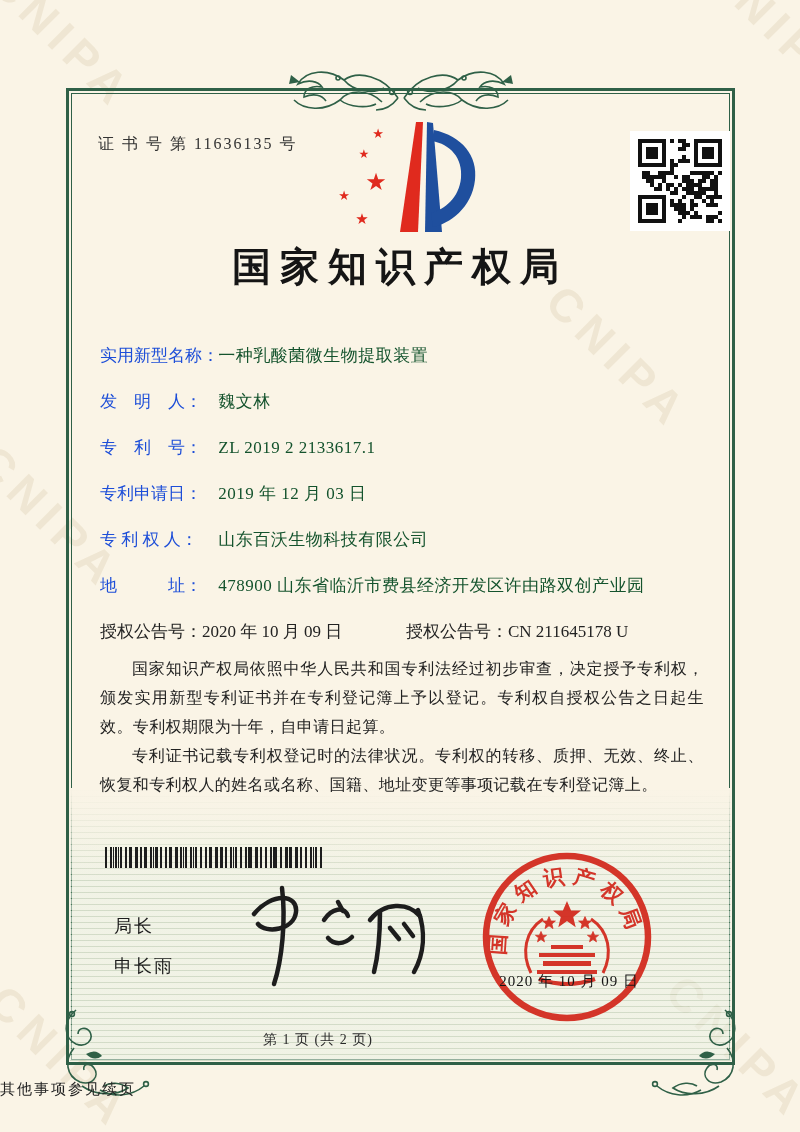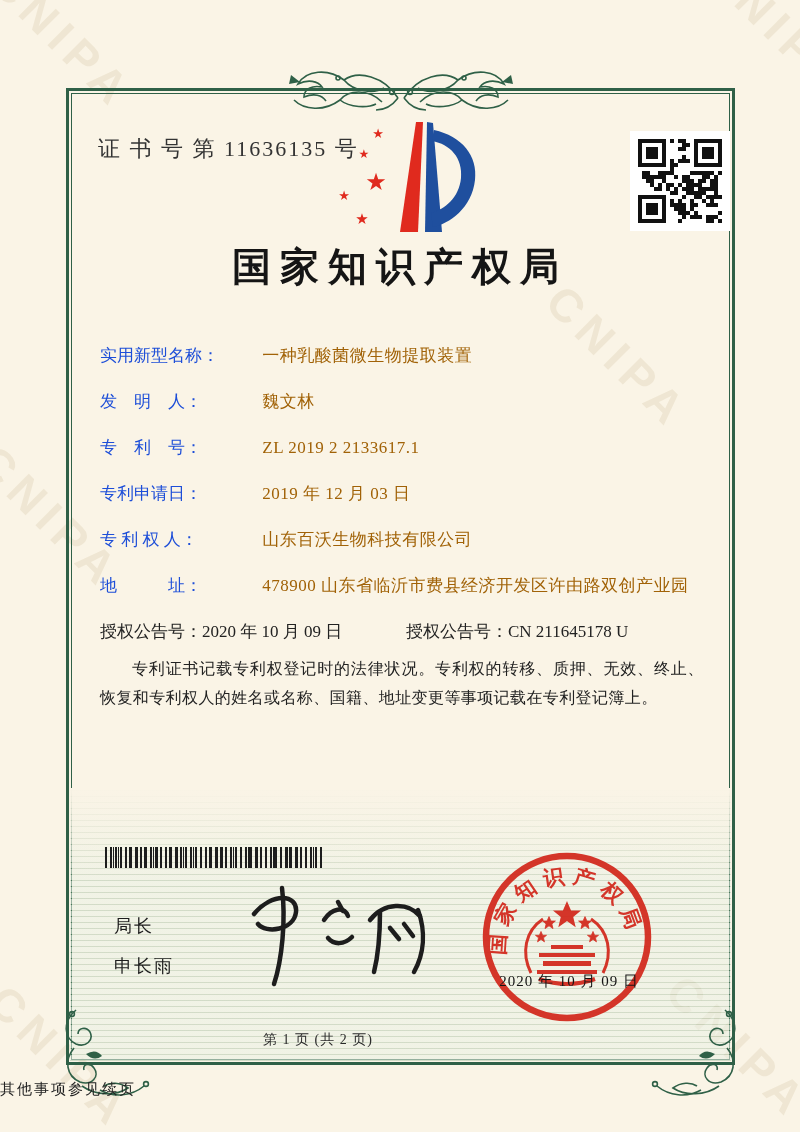--- a/index.html
+++ b/index.html
@@ -31,34 +31,34 @@
     position:absolute;left:70px;top:788px;width:661px;height:273px;
     background:
       repeating-linear-gradient(0deg, rgba(120,162,128,0.30) 0 1px, rgba(233,241,229,0.55) 1px 6px);
   }
   .wave-band::before{
     content:"";position:absolute;inset:0;
     background:linear-gradient(180deg,#faf4e6 0%,rgba(250,244,230,0) 34%);
   }
   .cert-no{
     position:absolute;left:98px;top:134px;
-    font-size:22px;letter-spacing:2px;color:#333;
+    font-size:16px;letter-spacing:2px;color:#333;
   }
   .qr-pad{
     position:absolute;left:630px;top:131px;width:100px;height:100px;background:#fff;
   }
   .qr{position:absolute;left:8px;top:8px;width:84px;height:84px;}
   .title{
     position:absolute;left:0;top:240px;width:800px;text-align:center;
     font-size:39px;font-weight:bold;letter-spacing:9px;color:#151515;
   }
   .fields{position:absolute;left:100px;top:341px;width:620px;}
   .field-row{height:46px;font-size:17px;line-height:29px;white-space:nowrap;}
   .flabel{display:inline-block;width:114px;color:#1d4ed8;}
-  .fvalue{color:#a16207;letter-spacing:0.5px;margin-left:44px;}
+  .fvalue{color:#14532d;letter-spacing:0.5px;}
   .grant-row{position:absolute;left:100px;top:620px;width:620px;font-size:17px;white-space:nowrap;}
   .grant-no-pair{position:absolute;left:306px;top:0;}
   .paras{
     position:absolute;left:100px;top:654px;width:604px;
     font-size:16px;line-height:29px;letter-spacing:0.4px;color:#222;text-align:justify;
   }
   .paras p{margin:0;text-indent:2em;}
   .barcode{
     position:absolute;left:105px;top:847px;width:218px;height:21px;
     background:
@@ -200,20 +200,21 @@
 </div>
 
 <div class="grant-row">
   <span>授权公告号：</span><span>2020 年 10 月 09 日</span>
   <span class="grant-no-pair">
     <span>授权公告号：</span><span>CN 211645178 U</span>
   </span>
 </div>
 
 <div class="paras">
+  <p>国家知识产权局依照中华人民共和国专利法经过初步审查，决定授予专利权，颁发实用新型专利证书并在专利登记簿上予以登记。专利权自授权公告之日起生效。专利权期限为十年，自申请日起算。</p>
   <p>专利证书记载专利权登记时的法律状况。专利权的转移、质押、无效、终止、恢复和专利权人的姓名或名称、国籍、地址变更等事项记载在专利登记簿上。</p>
 </div>
 
 <div class="barcode"></div>
 
 <div class="director">
   <div>局长</div>
   <div>申长雨</div>
 </div>
 

